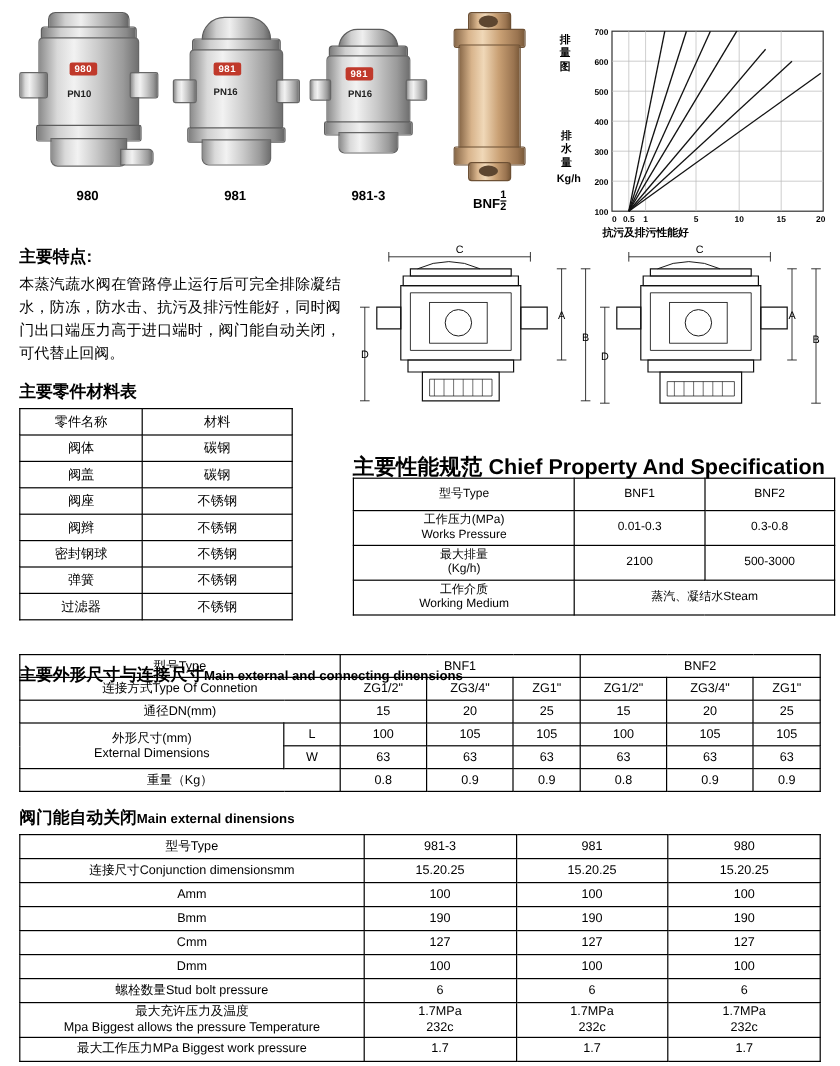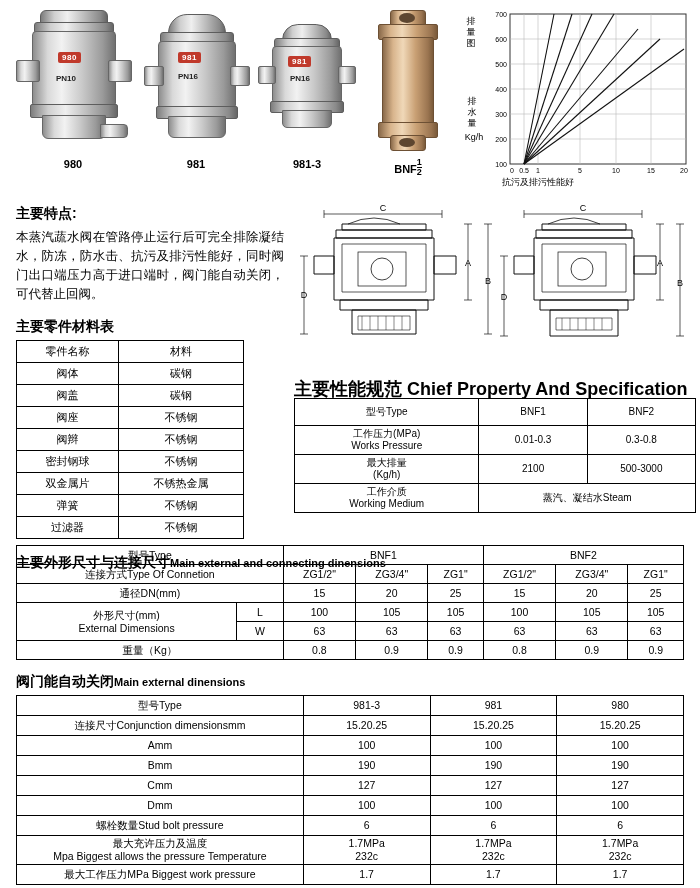--- a/index.html
+++ b/index.html
@@ -19,21 +19,21 @@
     background:linear-gradient(to right,#7d7d7d 0%,#cfcfcf 20%,#efefef 40%,#bdbdbd 65%,#8a8a8a 90%,#666 100%);
     border:1px solid #5d5d5d;}
   .brass{
     background:linear-gradient(to right,#8a6a4a 0%,#d8b48c 20%,#f0d8b8 40%,#c9a074 65%,#9a7450 90%,#7a5a3a 100%);
     border:1px solid #6d5034;}
   .lbl-red{position:absolute;background:#c0392b;color:#fff;font-size:8px;font-weight:bold;
       border-radius:2px;padding:1px 4px;letter-spacing:.5px;}
   .lbl-dark{position:absolute;color:#222;font-size:8px;font-weight:bold;}
 
   
-  .chart-wrap{position:absolute;left:462px;top:4px;width:234px;height:190px;}
+  .chart-wrap{position:absolute;left:462px;top:16px;width:234px;height:190px;font-weight:bold;}
   .chart-title{position:absolute;left:2px;top:12px;width:14px;font-size:9px;line-height:11px;text-align:center;}
   .chart-ylab{position:absolute;left:2px;top:92px;width:16px;font-size:9px;line-height:11px;text-align:center;}
   .chart-kg{position:absolute;left:-2px;top:128px;width:28px;font-size:9px;text-align:center;}
   .chart-svg{position:absolute;left:26px;top:4px;}
   .chart-xlab{position:absolute;left:40px;top:172px;font-size:9px;}
 
   
   h2.sec{font-size:14px;font-weight:bold;margin:0;}
   .sec-inline{font-size:11px;font-weight:bold;}
 
@@ -209,24 +209,20 @@
           <td>阀座</td>
           <td>不锈钢</td>
         </tr>
     <tr>
           <td>阀辫</td>
           <td>不锈钢</td>
         </tr>
     <tr>
           <td>密封钢球</td>
           <td>不锈钢</td>
-        </tr>
-    <tr>
-          <td>双金属片</td>
-          <td>不锈热金属</td>
         </tr>
     <tr>
           <td>弹簧</td>
           <td>不锈钢</td>
         </tr>
     <tr>
           <td>过滤器</td>
           <td>不锈钢</td>
         </tr>
   </tbody>

